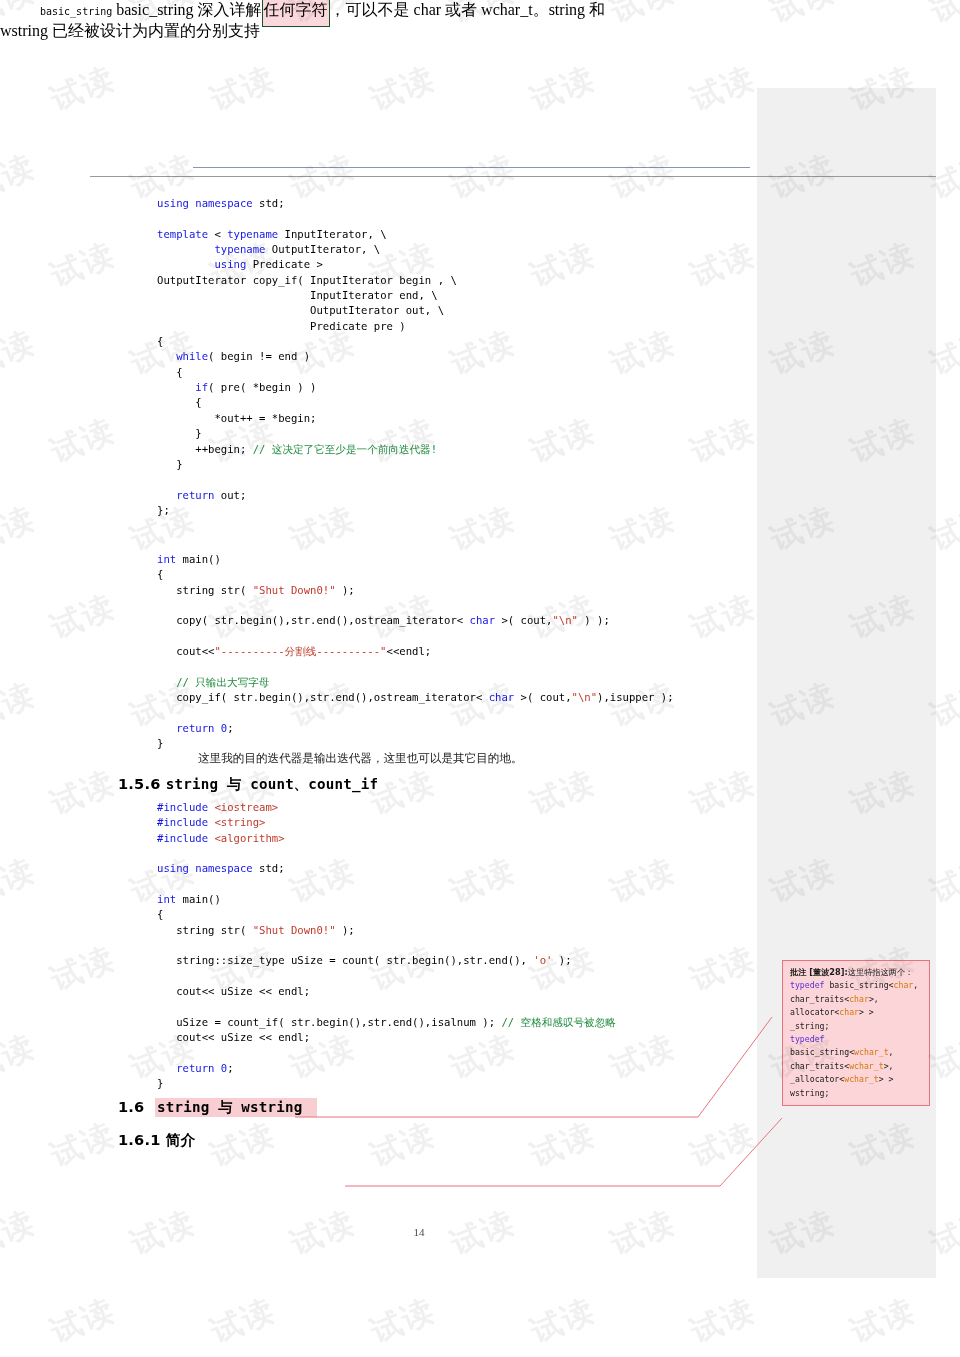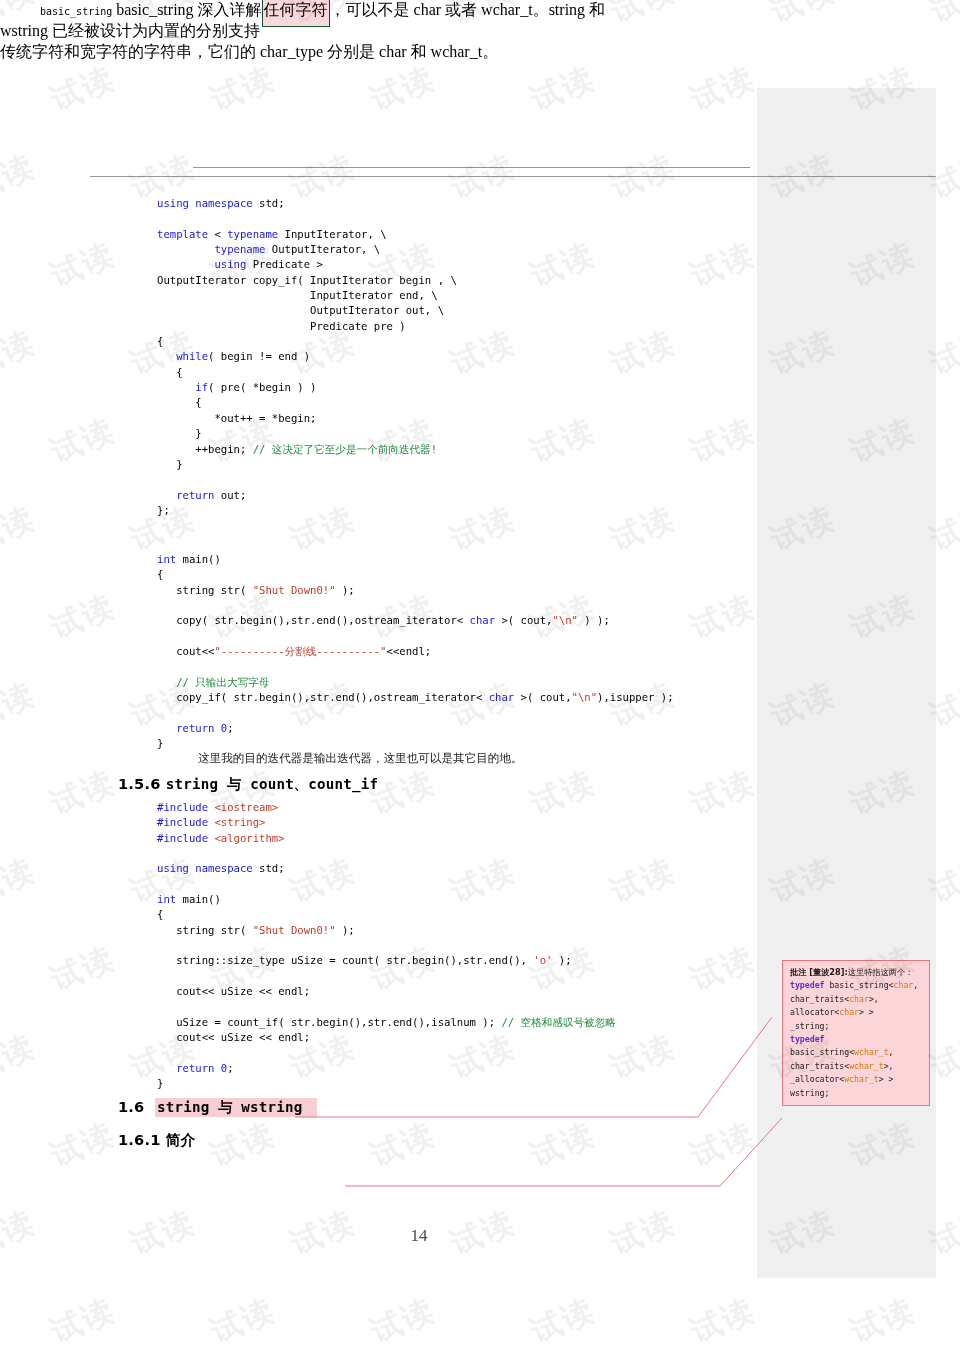--- a/index.html
+++ b/index.html
@@ -159,32 +159,32 @@
     line-height: 13.4px;
     color: #1a1a1a;
     padding: 5px 6px 5px 7px;
     box-sizing: border-box;
   }
   .annot b { font-weight: 700; }
   .annot .m {
     font-family: "DejaVu Sans Mono", "Liberation Mono", monospace;
     font-size: 8.2px;
   }
-  .annot .kwp { color: #5b2fd6; font-weight: bold; }
+  .annot .kwp { color: #5b2fd6; }
   .annot .tyo { color: #d4770a; }
 
   
   #page-number {
     position: absolute;
     left: 0;
     top: 1226px;
     width: 838px;
     text-align: center;
     font-family: "Liberation Serif", serif;
-    font-size: 17px;
+    font-size: 11px;
     color: #4a4a4a;
     z-index: 20;
   }
 </style>
 </head>
 <body>
 
 <div id="page">
 
   <div id="margin-panel"></div>
@@ -253,21 +253,20 @@
 
    <span class="kw">return</span> <span class="kw">0</span>;
 }</pre>
 
     <h3 class="heading" style="left:118px; top:1098px;"><span>1.6</span>&nbsp;&nbsp;<span class="mono-h hl">string 与 wstring</span></h3>
 
     <h3 class="heading" style="left:118px; top:1131px;"><span>1.6.1</span>&nbsp;<span>简介</span></h3>
 
     <div class="body-text" style="left:118px; top:1158px; width:632px;">
       <span style="margin-left:40px;"><span class="mono-in">basic_string</span> <span>basic_string 深入详解</span></span><span class="hl-box">任何字符</span><span>，可以不是 char 或者 wchar_t。string 和 wstring 已经被设计为内置的分别支持</span><br>
-      <span>传统字符和宽字符的字符串，它们的 char_type 分别是 char 和 wchar_t。</span>
     </div>
 
   </div>
 
   <svg id="connectors" width="960" height="1357">
 
     <line x1="295" y1="1117" x2="698" y2="1117" stroke="#e8737f" stroke-width="1"></line>
     <line x1="698" y1="1117" x2="772" y2="1017" stroke="#e8737f" stroke-width="1"></line>
 
     <line x1="345" y1="1186" x2="720" y2="1186" stroke="#e8737f" stroke-width="1"></line>

